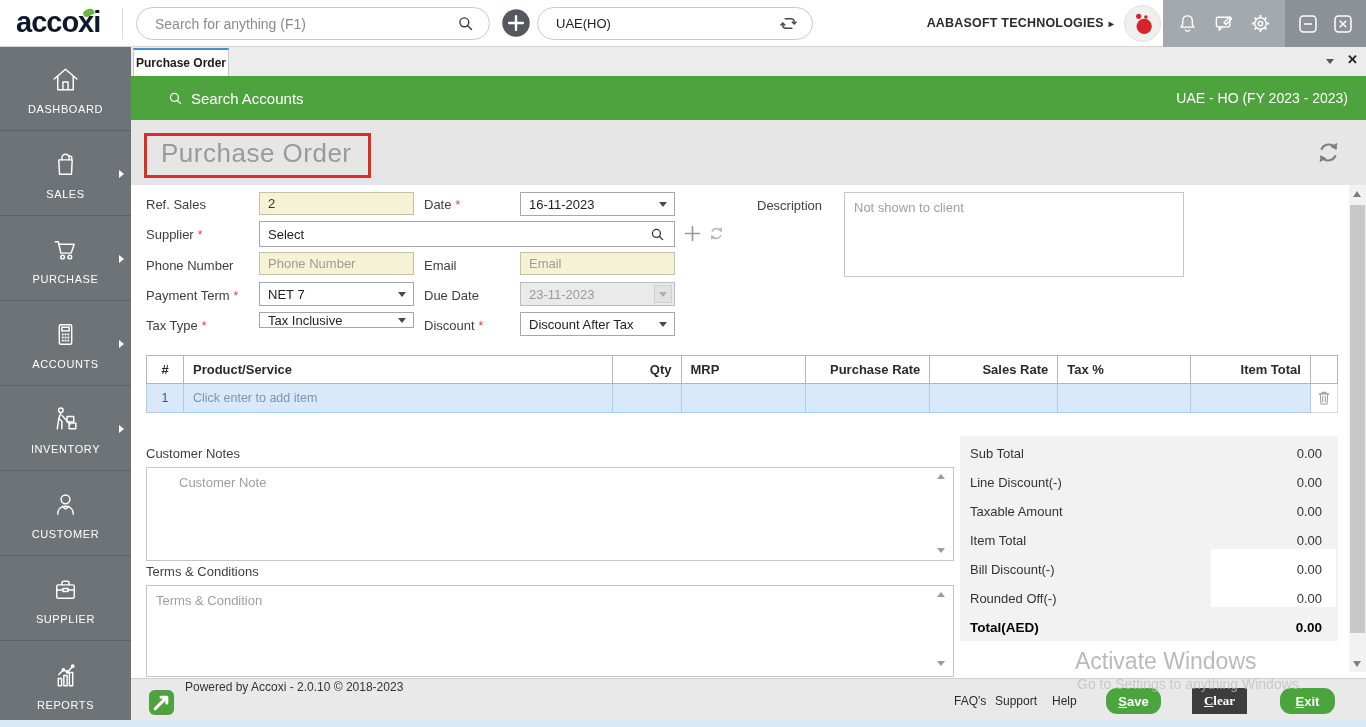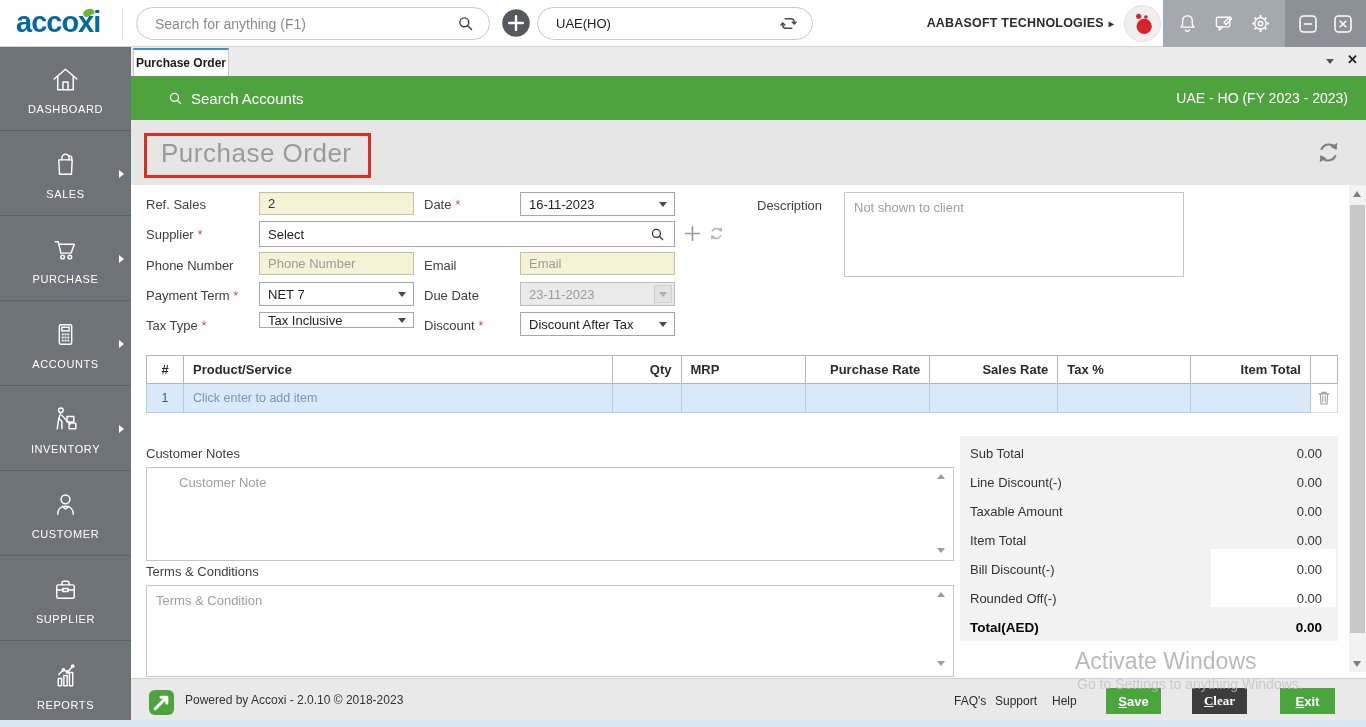--- a/index.html
+++ b/index.html
@@ -5,21 +5,21 @@
   * { margin:0; padding:0; box-sizing:border-box; }
   html,body { width:1366px; height:727px; overflow:hidden; background:#fff;
     font-family:"Liberation Sans", sans-serif; }
   #app { position:relative; width:1366px; height:727px; background:#fff; overflow:hidden; }
   .abs { position:absolute; }
 
   
   .topbar { position:absolute; left:0; top:0; width:1366px; height:47px; background:#fff;
     border-bottom:1px solid #d6d6d6; z-index:5; }
   .logo { position:absolute; left:16px; top:6px; font-size:29px; font-weight:800;
-    letter-spacing:-1px; color:#0369a1; }
+    letter-spacing:-1px; color:#0f172a; }
   .logo .x { position:relative; }
   .logo .x::after { content:""; position:absolute; top:3px; right:-1px; width:11px; height:7px;
     background:#67b83c; border-radius:80% 100% 0 80%; transform:rotate(-28deg); }
   .top-divider { position:absolute; left:122px; top:8px; height:31px; width:1px; background:#dcdcdc; }
   .search-pill { position:absolute; left:136px; top:7px; width:354px; height:33px;
     border:1px solid #c9c9c9; border-radius:17px; background:#fff; display:flex; align-items:center; }
   .search-pill input { border:none; outline:none; background:transparent; flex:1;
     padding:0 8px 0 18px; font-size:14px; color:#555; font-family:inherit; }
   .search-pill input::placeholder { color:#8a8a8a; }
   .pill-mag { margin-right:14px; display:flex; }
@@ -112,27 +112,27 @@
   
   .summary { position:absolute; left:829px; top:251px; width:378px; height:205px; background:#f2f2f2; }
   .sum-row { position:absolute; left:0; width:378px; height:24px; display:flex;
     align-items:center; justify-content:space-between; padding:0 16px 0 10px; font-size:13px; color:#333; }
   .sum-white { position:absolute; left:251px; top:113px; width:125px; height:58px; background:#fff; }
   .sum-total { font-weight:700; color:#000; font-size:13.5px; }
 
   
   .footer { position:absolute; left:131px; top:678px; width:1235px; height:49px; background:#e9e9e9;
     border-top:1px solid #cfcfcf; z-index:6; }
-  .powered { position:absolute; left:54px; top:14px; font-size:12px; color:#333; }
+  .powered { position:absolute; left:54px; top:1px; font-size:12px; color:#333; }
   .flink { position:absolute; top:15px; font-size:12px; color:#2b2b2b; cursor:pointer; background:none;
     border:none; font-family:inherit; }
   .action-btn { position:absolute; top:9px; width:55px; height:26px; border:none; color:#fff;
     font-size:13px; font-weight:700; cursor:pointer; font-family:inherit; display:block; text-align:center; }
   .action-btn::first-letter { text-decoration:underline; }
-  .btn-green { background:#4aa63c; }
+  .btn-green { background:#4aa63c;border-radius:11px; }
   .btn-dark { background:#3d3d3d;font-family:Liberation Serif, serif; }
 
   
   .vscroll { position:absolute; left:1349px; top:185px; width:17px; height:487px; background:#f2f2f2; z-index:6; }
   .sb-btn { position:absolute; left:0; width:17px; height:17px; background:#f2f2f2; border:none; cursor:pointer; }
   .sb-tri-up { position:absolute; left:4px; top:6px; width:0; height:0; border-left:4.5px solid transparent;
     border-right:4.5px solid transparent; border-bottom:6px solid #7f7f7f; }
   .sb-tri-down { position:absolute; left:4px; top:6px; width:0; height:0; border-left:4.5px solid transparent;
     border-right:4.5px solid transparent; border-top:6px solid #7f7f7f; }
   .sb-thumb { position:absolute; left:1px; top:20px; width:15px; height:428px; background:#c8c8c8; cursor:pointer; }

